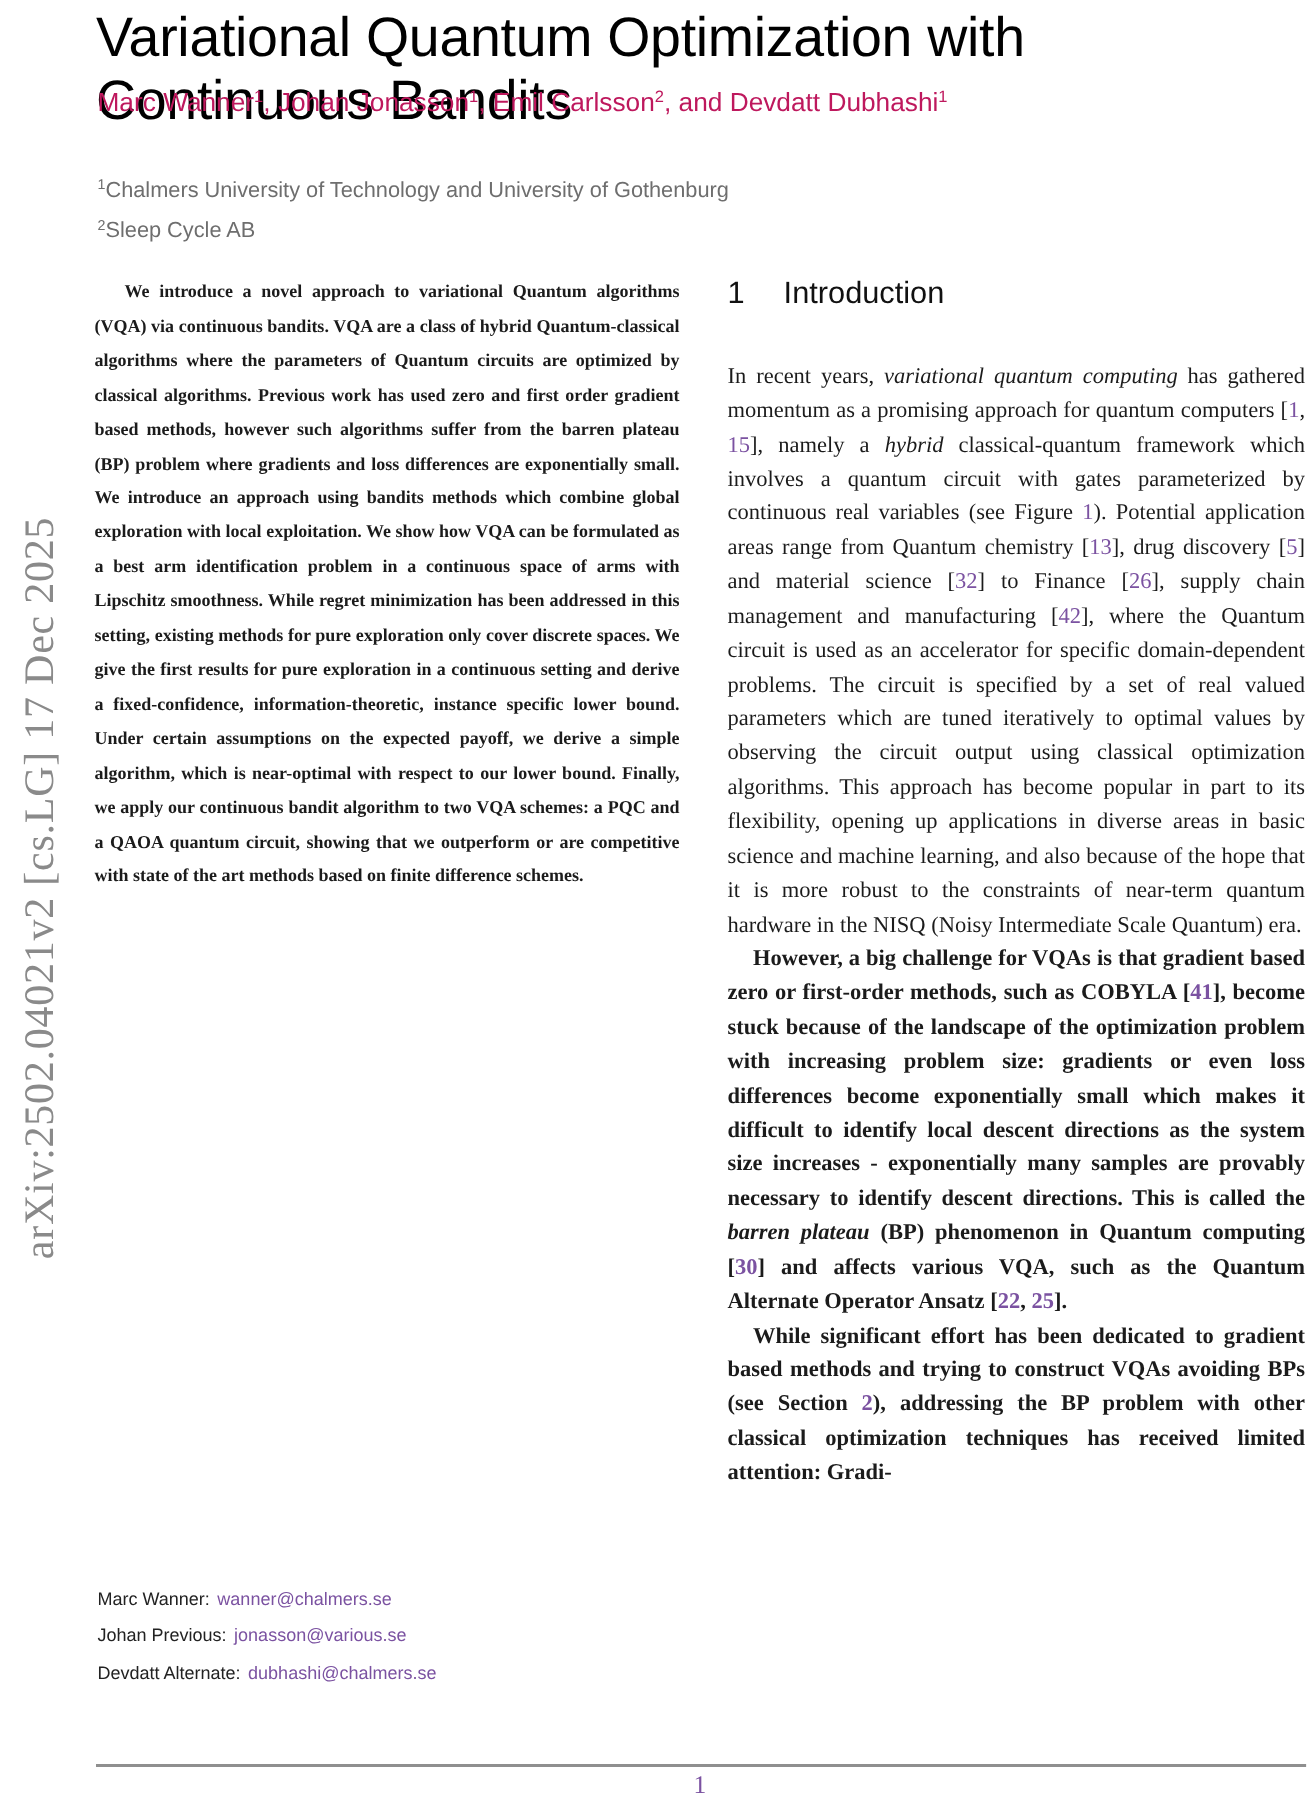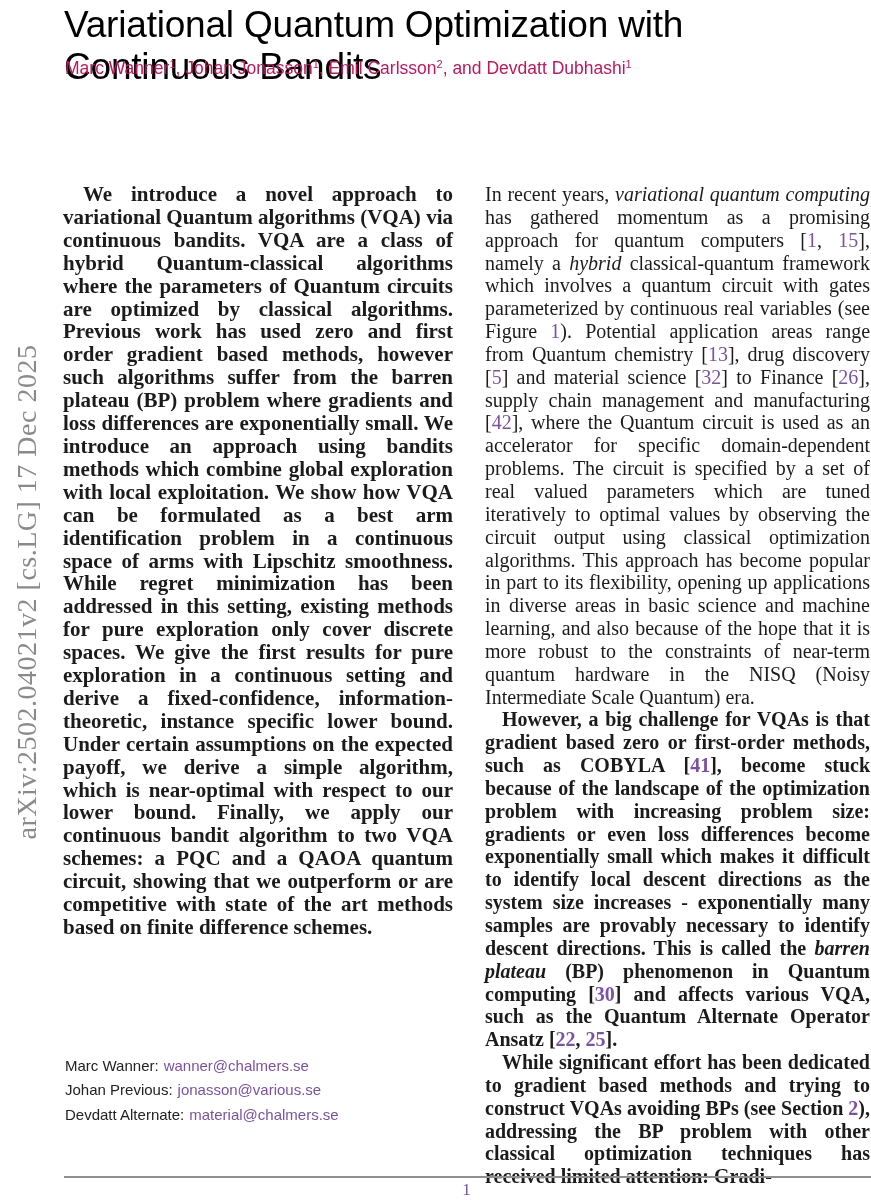--- a/index.html
+++ b/index.html
@@ -36,43 +36,43 @@
   }
   .affil { line-height:27px; }
   .affil .sup { font-size:9.5px; vertical-align:5px; }
 
   
   .col-left  { position:absolute; left:63px;  top:183px; width:390px; }
   .col-right { position:absolute; left:485px; top:183px; width:385px; }
 
   .abstract {
     margin:0; text-indent:20px; text-align:justify;
-    font-weight:bold; font-size:21px; line-height:22.9px; color:#1b1b1b;
+    font-weight:bold; font-size:12px; line-height:22.9px; color:#1b1b1b;
   }
 
   .sec-heading {
     margin:0 0 31px 0;
     font-family:"Liberation Sans", sans-serif;
     font-size:20.5px; font-weight:500; color:#111111; line-height:26px;
   }
   .sec-num { margin-right:26px; }
 
   .body-par {
     margin:0; text-align:justify;
-    font-size:20px; line-height:22.85px; color:#1b1b1b;
+    font-size:15px; line-height:22.85px; color:#1b1b1b;
   }
   .body-par.indent { text-indent:17px;font-weight:bold; }
   .it { font-style:italic; }
   .cite { color:#7b52a1; }
 
   
   .contacts {
     position:absolute; left:65px; top:1054px; width:390px;
     font-family:"Liberation Sans", sans-serif;
-    font-size:15px; color:#222222;
+    font-size:12px; color:#222222;
   }
   .contact-row { line-height:24.3px; }
   .contact-email { color:#7b52a1; margin-left:5px; }
 
   
   .footer-rule {
     position:absolute; left:64px; right:0; top:1176px;
     height:1.5px; background:#8f8f8f;
   }
   .page-num {
@@ -86,33 +86,40 @@
 <div class="page">
 
   <div class="watermark">arXiv:2502.04021v2  [cs.LG]  17 Dec 2025</div>
 
   <h1 class="title">Variational Quantum Optimization with Continuous Bandits</h1>
 
   <div class="authors">
     <span><span>Marc Wanner</span><span class="sup">1</span><span>, </span></span><span><span>Johan Jonasson</span><span class="sup">1</span><span>, </span></span><span><span>Emil Carlsson</span><span class="sup">2</span><span>, and </span></span><span><span>Devdatt Dubhashi</span><span class="sup">1</span><span></span></span>
   </div>
 
+  <div class="affils">
+    <div class="affil"><span class="sup">1</span><span>Chalmers University of Technology and University of Gothenburg</span></div>
+    <div class="affil"><span class="sup">2</span><span>Sleep Cycle AB</span></div>
+  </div>
 
   <div class="col-left">
     <p class="abstract">We introduce a novel approach to variational Quantum algorithms (VQA) via continuous bandits. VQA are a class of hybrid Quantum-classical algorithms where the parameters of Quantum circuits are optimized by classical algorithms. Previous work has used zero and first order gradient based methods, however such algorithms suffer from the barren plateau (BP) problem where gradients and loss differences are exponentially small. We introduce an approach using bandits methods which combine global exploration with local exploitation. We show how VQA can be formulated as a best arm identification problem in a continuous space of arms with Lipschitz smoothness. While regret minimization has been addressed in this setting, existing methods for pure exploration only cover discrete spaces. We give the first results for pure exploration in a continuous setting and derive a fixed-confidence, information-theoretic, instance specific lower bound. Under certain assumptions on the expected payoff, we derive a simple algorithm, which is near-optimal with respect to our lower bound. Finally, we apply our continuous bandit algorithm to two VQA schemes: a PQC and a QAOA quantum circuit, showing that we outperform or are competitive with state of the art methods based on finite difference schemes.</p>
   </div>
 
   <div class="col-right">
+    <h2 class="sec-heading">
+      <span class="sec-num">1</span><span>Introduction</span>
+    </h2>
     <p class="body-par"><span>In recent years, </span><span class="it">variational quantum computing</span><span> has gathered momentum as a promising approach for quantum computers [</span><span class="cite">1</span><span>, </span><span class="cite">15</span><span>], namely a </span><span class="it">hybrid</span><span> classical-quantum framework which involves a quantum circuit with gates parameterized by continuous real variables (see Figure </span><span class="cite">1</span><span>). Potential application areas range from Quantum chemistry [</span><span class="cite">13</span><span>], drug discovery [</span><span class="cite">5</span><span>] and material science [</span><span class="cite">32</span><span>] to Finance [</span><span class="cite">26</span><span>], supply chain management and manufacturing [</span><span class="cite">42</span><span>], where the Quantum circuit is used as an accelerator for specific domain-dependent problems. The circuit is specified by a set of real valued parameters which are tuned iteratively to optimal values by observing the circuit output using classical optimization algorithms. This approach has become popular in part to its flexibility, opening up applications in diverse areas in basic science and machine learning, and also because of the hope that it is more robust to the constraints of near-term quantum hardware in the NISQ (Noisy Intermediate Scale Quantum) era.</span></p>
     <p class="body-par indent"><span>However, a big challenge for VQAs is that gradient based zero or first-order methods, such as COBYLA [</span><span class="cite">41</span><span>], become stuck because of the landscape of the optimization problem with increasing problem size: gradients or even loss differences become exponentially small which makes it difficult to identify local descent directions as the system size increases - exponentially many samples are provably necessary to identify descent directions. This is called the </span><span class="it">barren plateau</span><span> (BP) phenomenon in Quantum computing [</span><span class="cite">30</span><span>] and affects various VQA, such as the Quantum Alternate Operator Ansatz [</span><span class="cite">22</span><span>, </span><span class="cite">25</span><span>].</span></p>
     <p class="body-par indent"><span>While significant effort has been dedicated to gradient based methods and trying to construct VQAs avoiding BPs (see Section </span><span class="cite">2</span><span>), addressing the BP problem with other classical optimization techniques has received limited attention: Gradi-</span></p>
   </div>
 
   <div class="contacts">
     <div class="contact-row"><span>Marc Wanner:</span><span class="contact-email">wanner@chalmers.se</span></div>
     <div class="contact-row"><span>Johan Previous:</span><span class="contact-email">jonasson@various.se</span></div>
-    <div class="contact-row"><span>Devdatt Alternate:</span><span class="contact-email">material@chalmers.se</span></div>
+    <div class="contact-row"><span>Devdatt Alternate:</span><span class="contact-email">dubhashi@chalmers.se</span></div>
   </div>
 
   <div class="footer-rule"></div>
   <div class="page-num">1</div>
 
 </div>
 
 </body></html>

